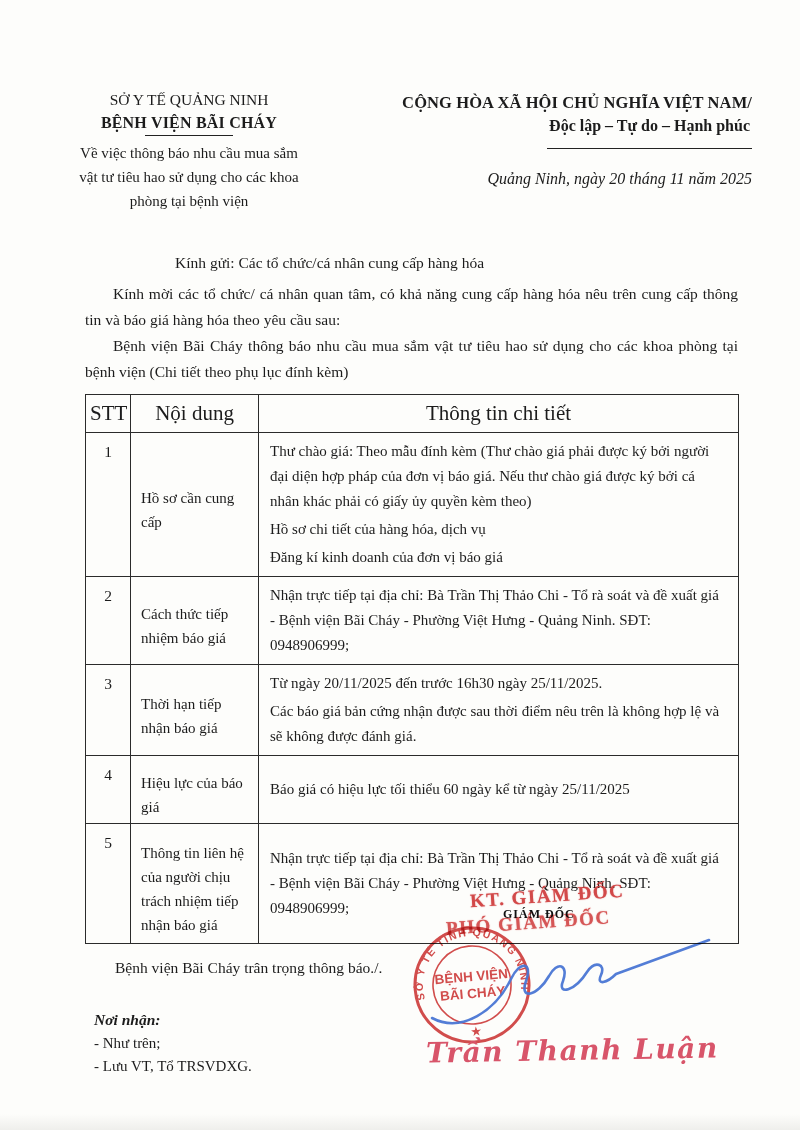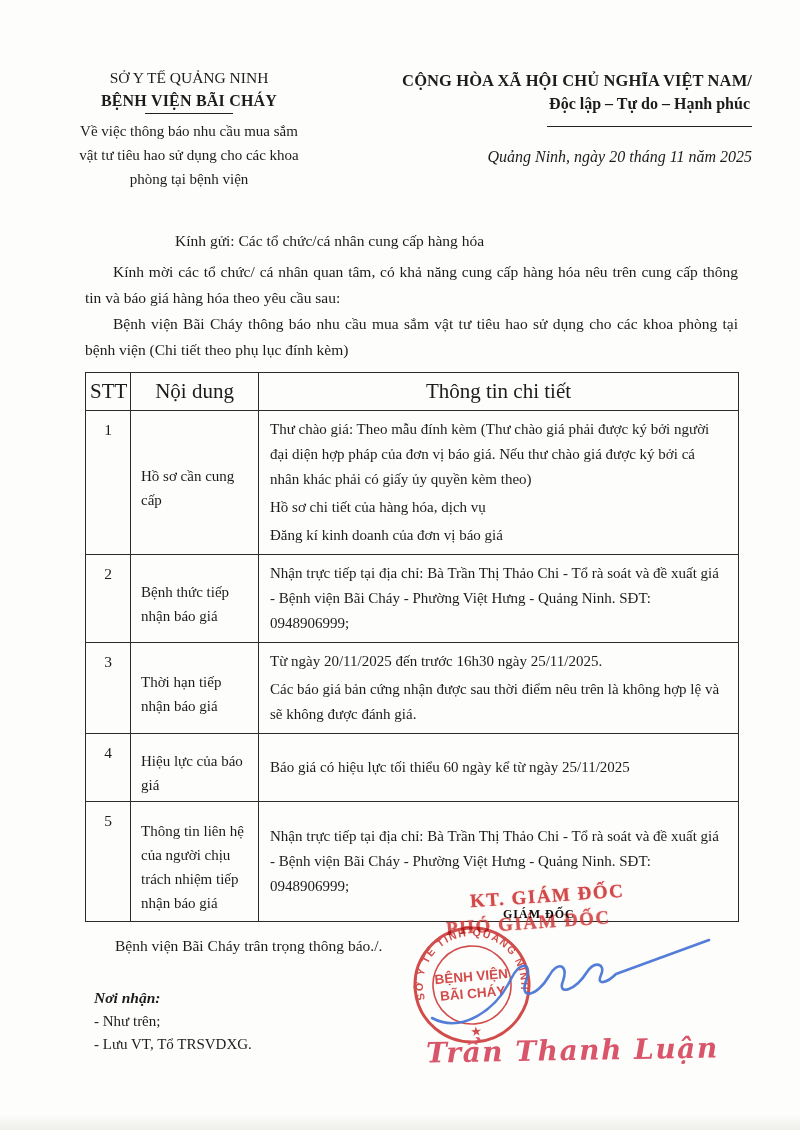--- a/index.html
+++ b/index.html
@@ -13,21 +13,21 @@
     color:#1c1c1c;
     overflow:hidden;
   }
   .page::after {
     content:""; position:absolute; left:0; right:0; bottom:0; height:16px;
     background:linear-gradient(to bottom, rgba(110,110,100,0), rgba(110,110,100,0.10));
     pointer-events:none;
   }
 
   
-  .header { display:flex; padding-top:66px; }
+  .header { display:flex; padding-top:66px;margin-top:22px; }
   .header-left { width:258px; margin-left:60px; text-align:center; }
   .hl-agency { font-size:15.5px; line-height:23px; }
   .hl-org { font-size:16px; font-weight:bold; line-height:23px; letter-spacing:.2px; }
   .hl-underline { width:88px; border-bottom:1.6px solid #222; margin:1px auto 5px; }
   .hl-number { font-size:15.5px; line-height:23px; }
   .hl-subject { font-size:15px; line-height:24px; width:226px; margin:1px auto 0; }
   .header-right { width:424px; margin-left:10px; text-align:right; padding-top:3px; }
   .hr-national { font-size:16.5px; font-weight:bold; line-height:24px; letter-spacing:.1px; }
   .hr-motto { display:inline-block; font-size:16px; font-weight:bold; line-height:22px;
               border-bottom:1.8px solid #222; padding:0 2px 11px; }
@@ -112,21 +112,21 @@
         <td class="stt">1</td>
         <td class="topic">Hồ sơ cần cung cấp</td>
         <td class="detail">
           <p>Thư chào giá: Theo mẫu đính kèm (Thư chào giá phải được ký bởi người đại diện hợp pháp của đơn vị báo giá. Nếu thư chào giá được ký bởi cá nhân khác phải có giấy ủy quyền kèm theo)</p>
           <p>Hồ sơ chi tiết của hàng hóa, dịch vụ</p>
           <p>Đăng kí kinh doanh của đơn vị báo giá</p>
         </td>
       </tr>
       <tr class="r2">
         <td class="stt">2</td>
-        <td class="topic">Bệnh thức tiếp nhận báo giá</td>
+        <td class="topic">Cách thức tiếp nhiệm báo giá</td>
         <td class="detail">
           <p>Nhận trực tiếp tại địa chỉ: Bà Trần Thị Thảo Chi - Tổ rà soát và đề xuất giá - Bệnh viện Bãi Cháy - Phường Việt Hưng - Quảng Ninh. SĐT: 0948906999;</p>
         </td>
       </tr>
       <tr class="r3">
         <td class="stt">3</td>
         <td class="topic">Thời hạn tiếp nhận báo giá</td>
         <td class="detail">
           <p>Từ ngày 20/11/2025 đến trước 16h30 ngày 25/11/2025.</p>
           <p>Các báo giá bản cứng nhận được sau thời điểm nêu trên là không hợp lệ và sẽ không được đánh giá.</p>

